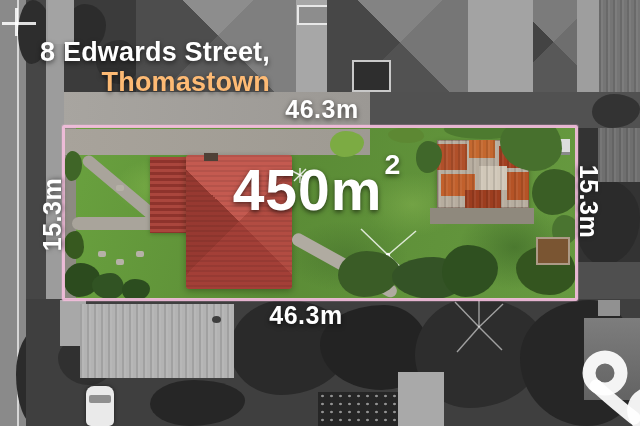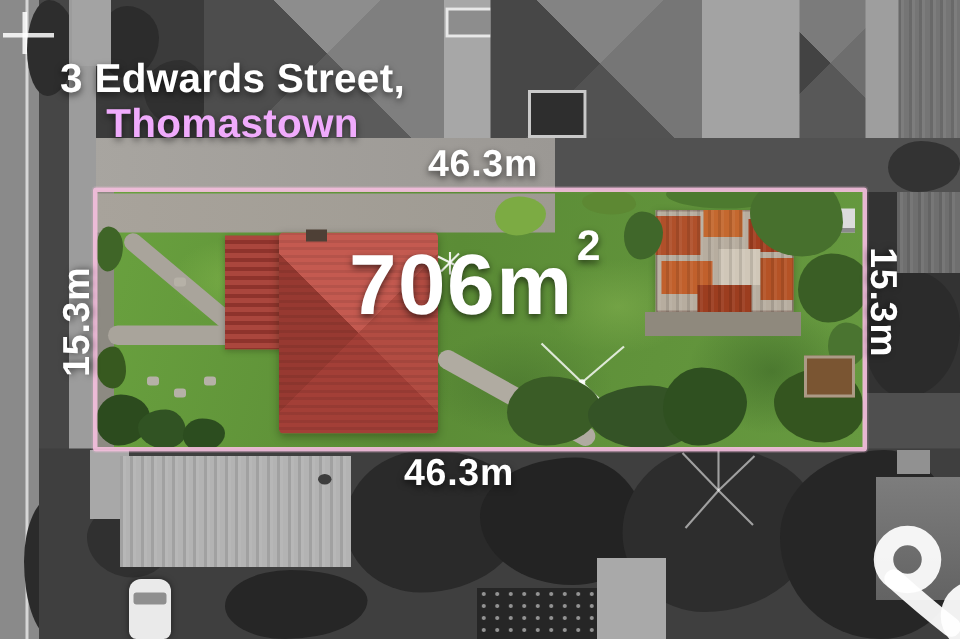--- a/index.html
+++ b/index.html
@@ -33,21 +33,21 @@
     border-radius:3px;
     box-shadow:0 2px 6px rgba(20,30,10,.35);
   }
   .red-ribs{background:repeating-linear-gradient(180deg,#aa463d 0 3px,#8e332c 3px 6px);box-shadow:0 1px 4px rgba(20,30,10,.3);}
   .rust{box-shadow:inset 0 0 0 1px rgba(80,50,40,.35), 0 2px 5px rgba(20,30,10,.35);}
   .path-c{background:#a9a49b;border-radius:7px;}
   
   .lbl{color:#fff;font-weight:700;text-shadow:0 2px 5px rgba(0,0,0,.6);white-space:nowrap;}
   .dim{font-size:25px;letter-spacing:.5px;text-align:center;}
   .addr{line-height:1.1;font-size:27px;text-align:center;letter-spacing:.2px;}
-  .addr .suburb{color:#f0abfc;}
+  .addr .suburb{color:#fdba74;text-align:right;}
   .area{text-align:center;line-height:1;}
   .area .big{font-size:57px;letter-spacing:1px;}
   .area sup{font-size:.5em;position:relative;top:-.55em;margin-left:2px;font-weight:700;}
   .area .approx{font-size:30px;font-weight:600;margin-top:3px;letter-spacing:.5px;}
   .boundary{border:3px solid rgba(243,190,220,.92);border-radius:2px;box-shadow:0 0 0 1px rgba(243,190,220,.18);}
 </style>
 </head>
 <body>
 
 <div class="stage">
@@ -170,31 +170,31 @@
     <div class="abs tb2" style="left:436px;top:-10px;width:62px;height:54px;background:#47702d;"></div>
     <div class="abs tb" style="left:468px;top:42px;width:48px;height:46px;background:#3a5e25;"></div>
     <div class="abs tb2" style="left:452px;top:118px;width:60px;height:50px;background:#34551f;"></div>
     <div class="abs tb" style="left:488px;top:88px;width:26px;height:30px;background:#4a7430;"></div>
     <div class="abs" style="left:472px;top:110px;width:30px;height:24px;background:#7a5532;border:2px solid rgba(205,200,190,.6);"></div>
   </div>
 
   <div class="abs boundary" style="left:62px;top:125px;width:510px;height:170px;"></div>
 
   <div class="abs lbl addr" style="left:40px;top:38px;">
-    <div>3 Edwards Street,</div>
+    <div>8 Edwards Street,</div>
     <div class="suburb">Thomastown</div>
   </div>
 
   <div class="abs lbl dim" style="left:256px;top:95px;width:132px;">46.3m</div>
   <div class="abs lbl dim" style="left:246px;top:301px;width:120px;">46.3m</div>
   <div class="abs lbl dim" style="left:10px;top:200px;width:84px;transform:rotate(-90deg);">15.3m</div>
   <div class="abs lbl dim" style="left:546px;top:187px;width:84px;transform:rotate(90deg);">15.3m</div>
 
   <div class="abs lbl area" style="left:212px;top:162px;width:210px;">
-    <div class="big"><span>706m</span><sup>2</sup></div>
+    <div class="big"><span>450m</span><sup>2</sup></div>
   </div>
 
   <svg class="abs" style="left:574px;top:350px;" width="104" height="86" viewBox="0 0 104 86">
     <g fill="none" stroke="rgba(255,255,255,.93)" stroke-width="13" stroke-linecap="round">
       <circle cx="31" cy="23" r="16"></circle>
       <path d="M22 36 Q42 54 60 68"></path>
       <path d="M90 50 A17 17 0 1 0 81 77"></path>
       <path d="M81 77 Q93 84 103 74"></path>
     </g>
   </svg>

